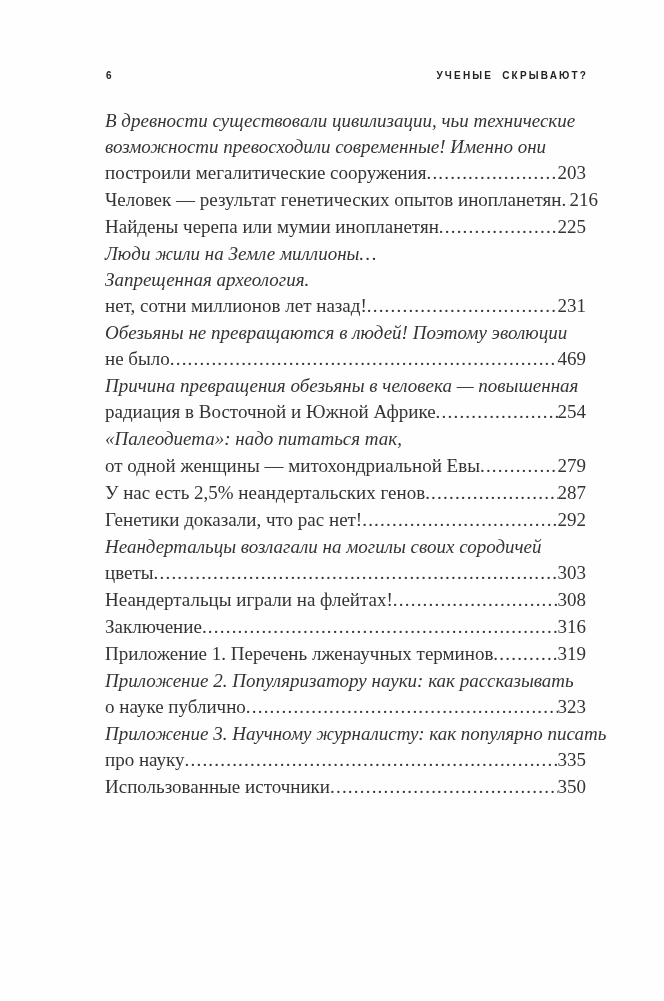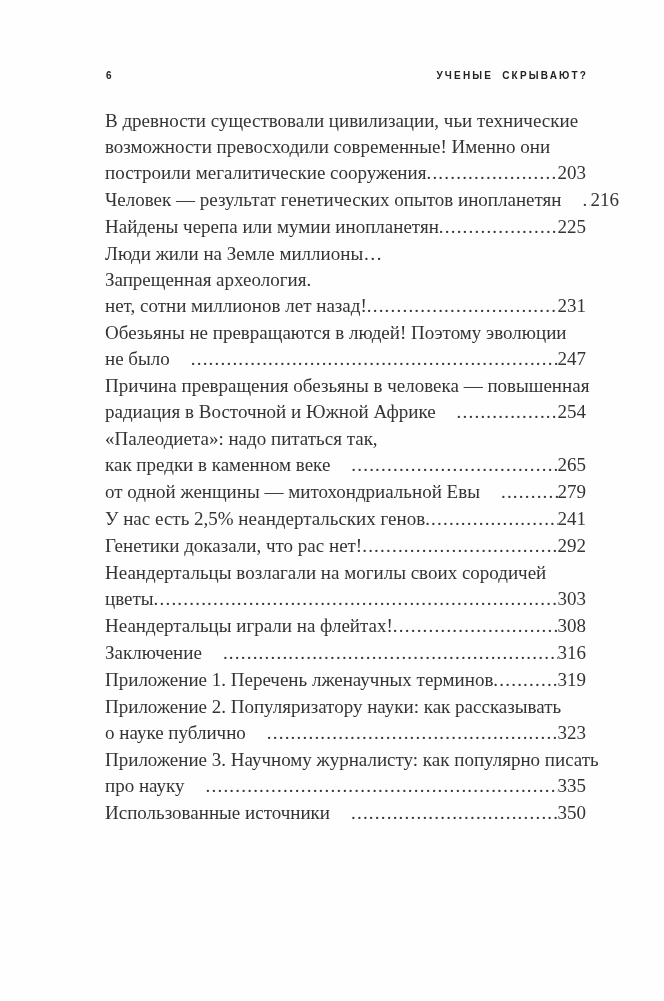--- a/index.html
+++ b/index.html
@@ -42,31 +42,32 @@
     font-size: 19px;
     line-height: 26px;
   }
   .toc-entry {
     margin: 0 0 1px 0;
   }
   .toc-entry.section-gap {
   }
   .toc-line {
     white-space: nowrap;
+    font-style: italic;
   }
   .toc-last {
     display: flex;
     align-items: baseline;
     white-space: nowrap;
   }
   .toc-last .t {
     flex: 0 0 auto;
   }
   .toc-last .t.sp {
-    margin-right: 21px;
+    margin-right: 0;
   }
   .dots {
     flex: 1 1 auto;
     overflow: hidden;
     min-width: 8px;
     white-space: nowrap;
   }
   .dots::after {
     content: "........................................................................................................................";
     letter-spacing: 1.2px;
@@ -123,55 +124,50 @@
         <span class="dots"></span>
         <span class="pg">231</span>
       </div>
     </div>
 
     <div class="toc-entry">
       <div class="toc-line">Обезьяны не превращаются в людей! Поэтому эволюции</div>
       <div class="toc-last">
         <span class="t sp">не было</span>
         <span class="dots"></span>
-        <span class="pg">247</span>
+        <span class="pg">469</span>
       </div>
     </div>
 
     <div class="toc-entry">
       <div class="toc-line">Причина превращения обезьяны в человека — повышенная</div>
       <div class="toc-last">
         <span class="t sp">радиация в Восточной и Южной Африке</span>
         <span class="dots"></span>
         <span class="pg">254</span>
       </div>
     </div>
 
     <div class="toc-entry">
       <div class="toc-line">«Палеодиета»: надо питаться так,</div>
-      <div class="toc-last">
-        <span class="t sp">как предки в каменном веке</span>
-        <span class="dots"></span>
-        <span class="pg">265</span>
-      </div>
     </div>
 
     <div class="toc-entry">
       <div class="toc-last">
         <span class="t sp">от одной женщины — митохондриальной Евы</span>
         <span class="dots"></span>
         <span class="pg">279</span>
       </div>
     </div>
 
     <div class="toc-entry">
       <div class="toc-last">
         <span class="t">У нас есть 2,5% неандертальских генов</span>
         <span class="dots"></span>
-        <span class="pg">241</span>
+        <span class="pg">287</span>
       </div>
     </div>
 
     <div class="toc-entry">
       <div class="toc-last">
         <span class="t">Генетики доказали, что рас нет!</span>
         <span class="dots"></span>
         <span class="pg">292</span>
       </div>
     </div>

